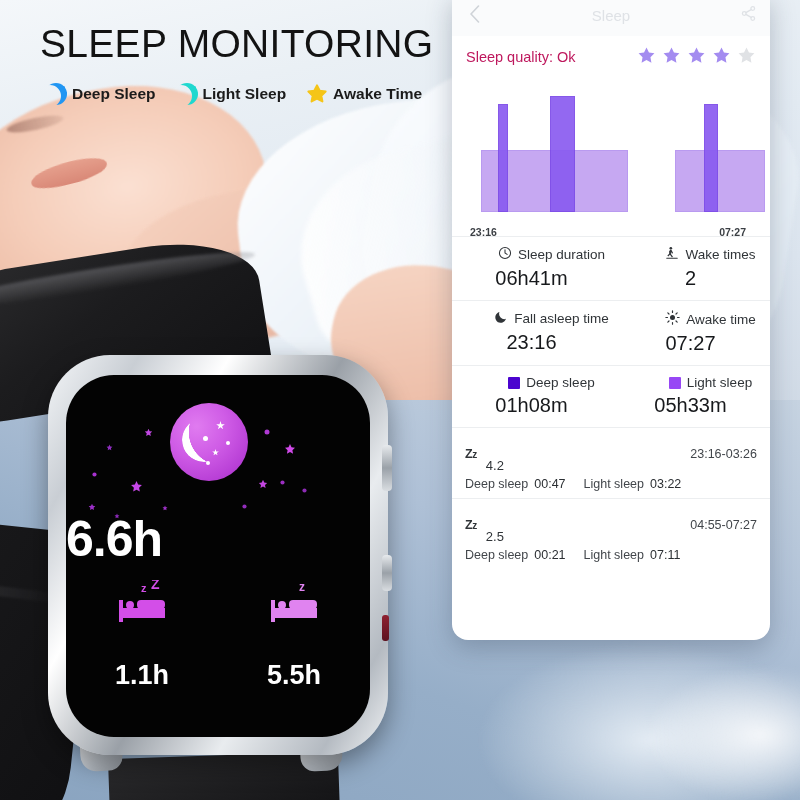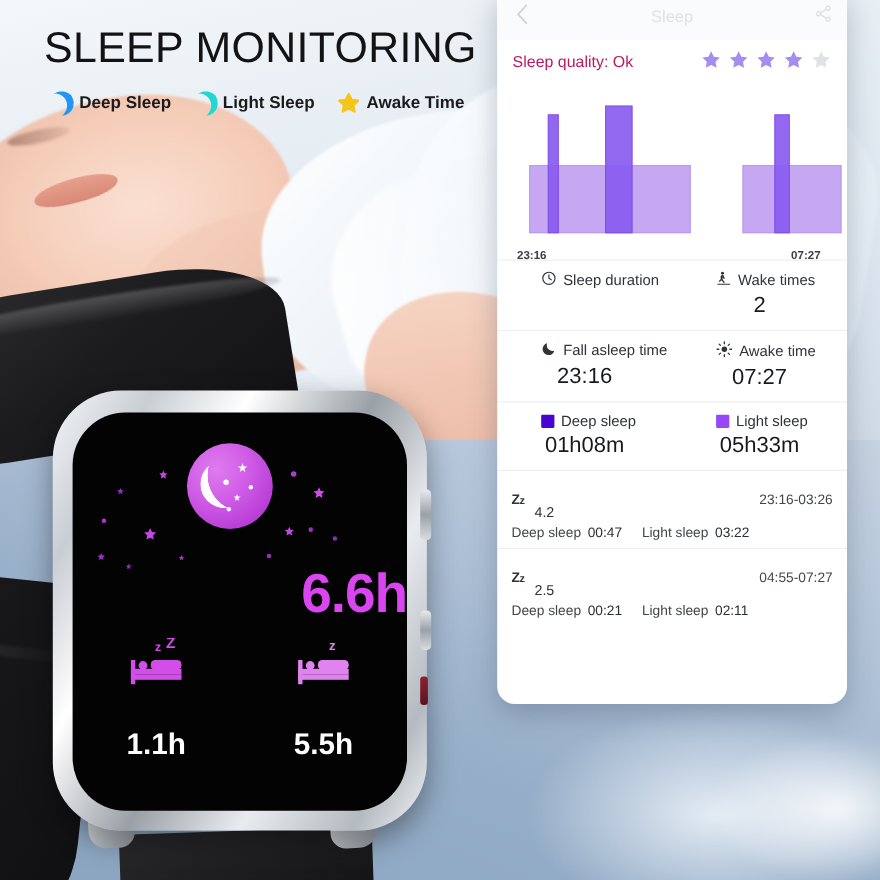--- a/index.html
+++ b/index.html
@@ -191,22 +191,22 @@
   }
   .moon-badge .crescent{
     position:absolute;left:12px;top:15px;width:44px;height:44px;border-radius:50%;
     background:#ffffff;
     -webkit-mask:radial-gradient(circle 33px at 40px 14px, transparent 0 33px, #000 33.5px);
             mask:radial-gradient(circle 33px at 40px 14px, transparent 0 33px, #000 33.5px);
   }
   .mstar{position:absolute;background:#fff;}
   .sky-star{position:absolute;}
   .big-hours{
-    position:absolute;left:0;top:135px;width:304px;text-align:right;
-    color:#d946ef;font-size:50px;font-weight:700;letter-spacing:-1px;
+    position:absolute;left:0;top:135px;width:304px;text-align:left;
+    color:#ffffff;font-size:50px;font-weight:700;letter-spacing:-1px;
   }
   .bed-row{position:absolute;left:0;top:205px;width:304px;display:flex;}
   .bed-col{flex:1;text-align:center;}
   .bed-ico{display:inline-block;}
   .bed-val{color:#fff;font-size:27px;font-weight:700;margin-top:30px;}
 
   
   .card{
     position:absolute;left:452px;top:-6px;width:318px;height:646px;
     background:#ffffff;border-radius:0 0 16px 16px;
@@ -239,21 +239,21 @@
     color:#9b84dd;font-size:14px;
   }
   .nav-prev{left:-10px;}
   .nav-next{right:-10px;}
   .date-val{flex:1;text-align:center;font-size:18px;font-weight:700;color:#17191c;}
 
   .stats{border-top:1px solid #eceef0;}
   .srow{display:flex;border-bottom:1px solid #eceef0;}
   .scell{flex:1;padding:9px 0 10px 0;text-align:center;}
   .scell .lab{
-    display:flex;align-items:center;gap:6px;
+    display:flex;align-items:center;justify-content:center;gap:6px;
     font-size:13.5px;color:#303438;margin-left:40px;
   }
   .scell .val{margin-top:4px;font-size:20px;color:#17191c;}
   .sw{width:12px;height:12px;display:inline-block;border-radius:1px;}
 
   .sessions{padding:0 0 6px 0;}
   .ses{border-bottom:1px solid #eceef0;padding:6px 13px 7px 13px;}
   .ses:last-child{border-bottom:none;}
   .ses-top{display:flex;align-items:center;font-size:13px;color:#303438;}
   .zz{font-weight:700;font-size:12.5px;letter-spacing:-.4px;margin-right:9px;}
@@ -475,20 +475,21 @@
         <div class="scell">
           <div class="lab">
             <span>
               <svg width="14" height="14" viewBox="0 0 24 24" fill="none" stroke="#303438" stroke-width="1.8">
                   <circle cx="12" cy="12" r="9.5"></circle>
                   <path d="M12 6.5V12l3.6 2.4" stroke-linecap="round"></path>
                 </svg>
             </span>
             <span>Sleep duration</span>
           </div>
+          <div class="val">06h41m</div>
         </div>
         <div class="scell">
           <div class="lab">
             <span>
               <svg width="14" height="14" viewBox="0 0 24 24" fill="#303438">
                   <circle cx="10" cy="4" r="2.3"></circle>
                   <path d="M9 7h2.2l2.6 5.2-1.9 1-1.7-3.4v4l3.4 4.6-1.6 1.4-3.5-4.6-3 2.6-1.4-1.6 3-2.8V8.6z"></path>
                   <rect x="2" y="20.3" width="20" height="1.7" rx=".8"></rect>
                 </svg>
             </span>
@@ -561,19 +562,19 @@
       <div class="ses">
         <div class="ses-top">
           <span class="zz">Z<span style="font-size:10px">z</span></span>
           <span class="ses-score">2.5</span>
           <span class="ses-range">04:55-07:27</span>
         </div>
         <div class="ses-bot">
           <span class="k">Deep sleep</span>
           <span class="v">00:21</span>
           <span class="k">Light sleep</span>
-          <span class="v">02:11</span>
+          <span class="v">07:11</span>
         </div>
       </div>
     </div>
   </div>
 
 </div>
 
 </body></html>

